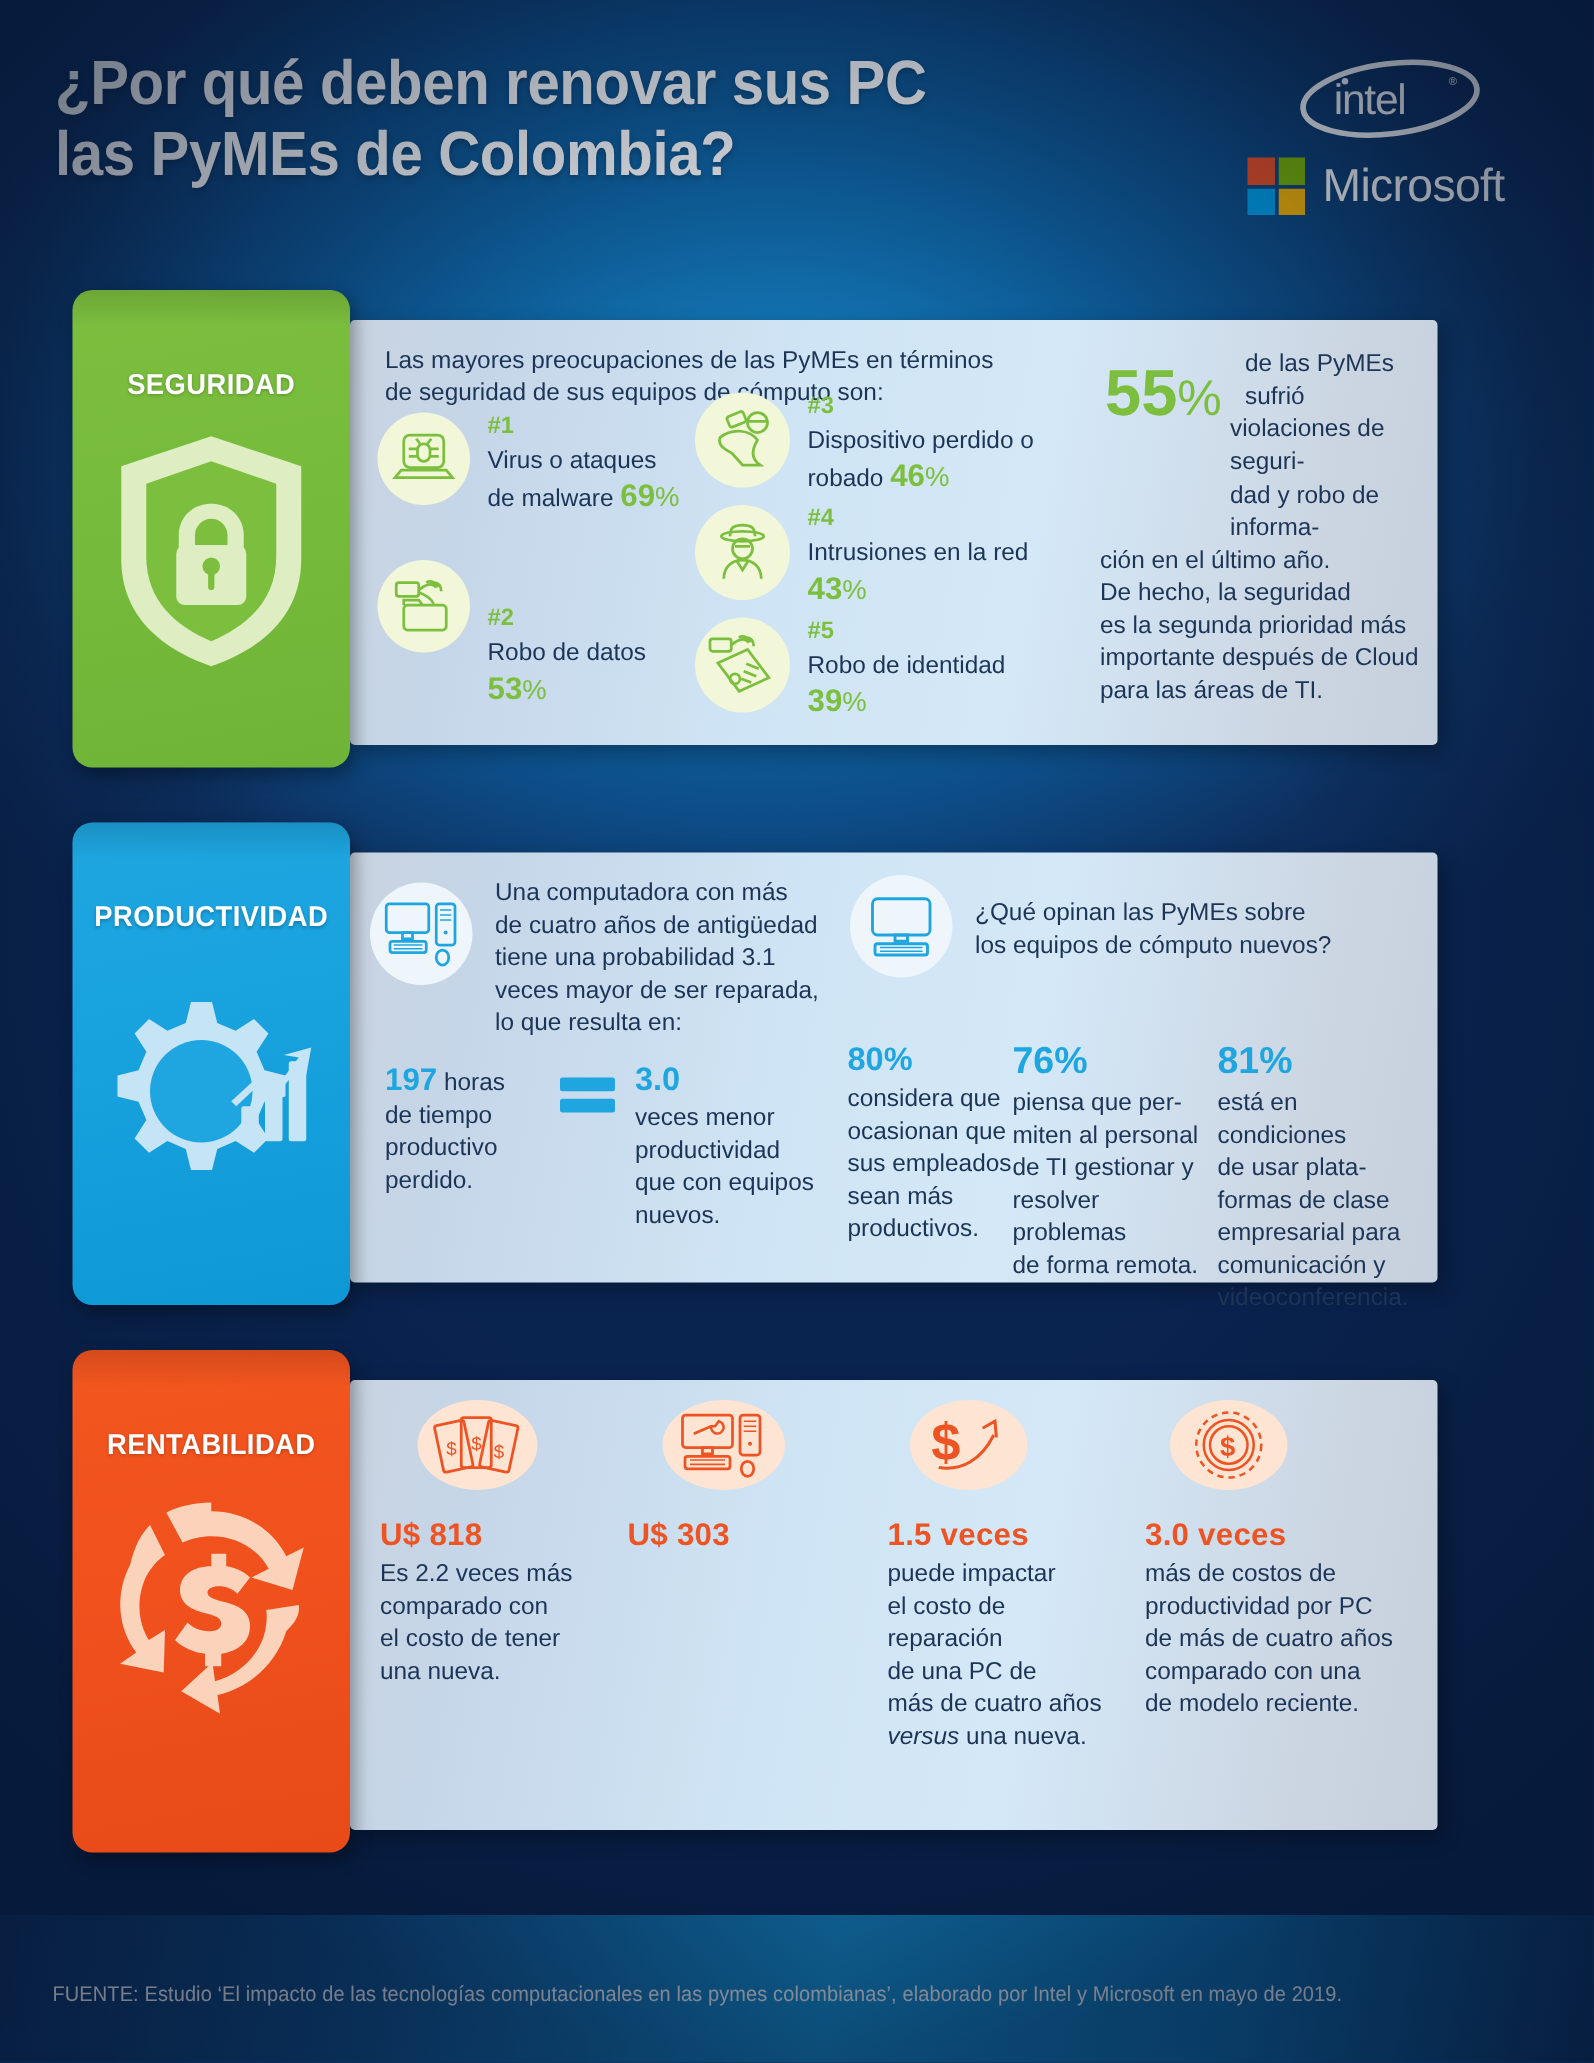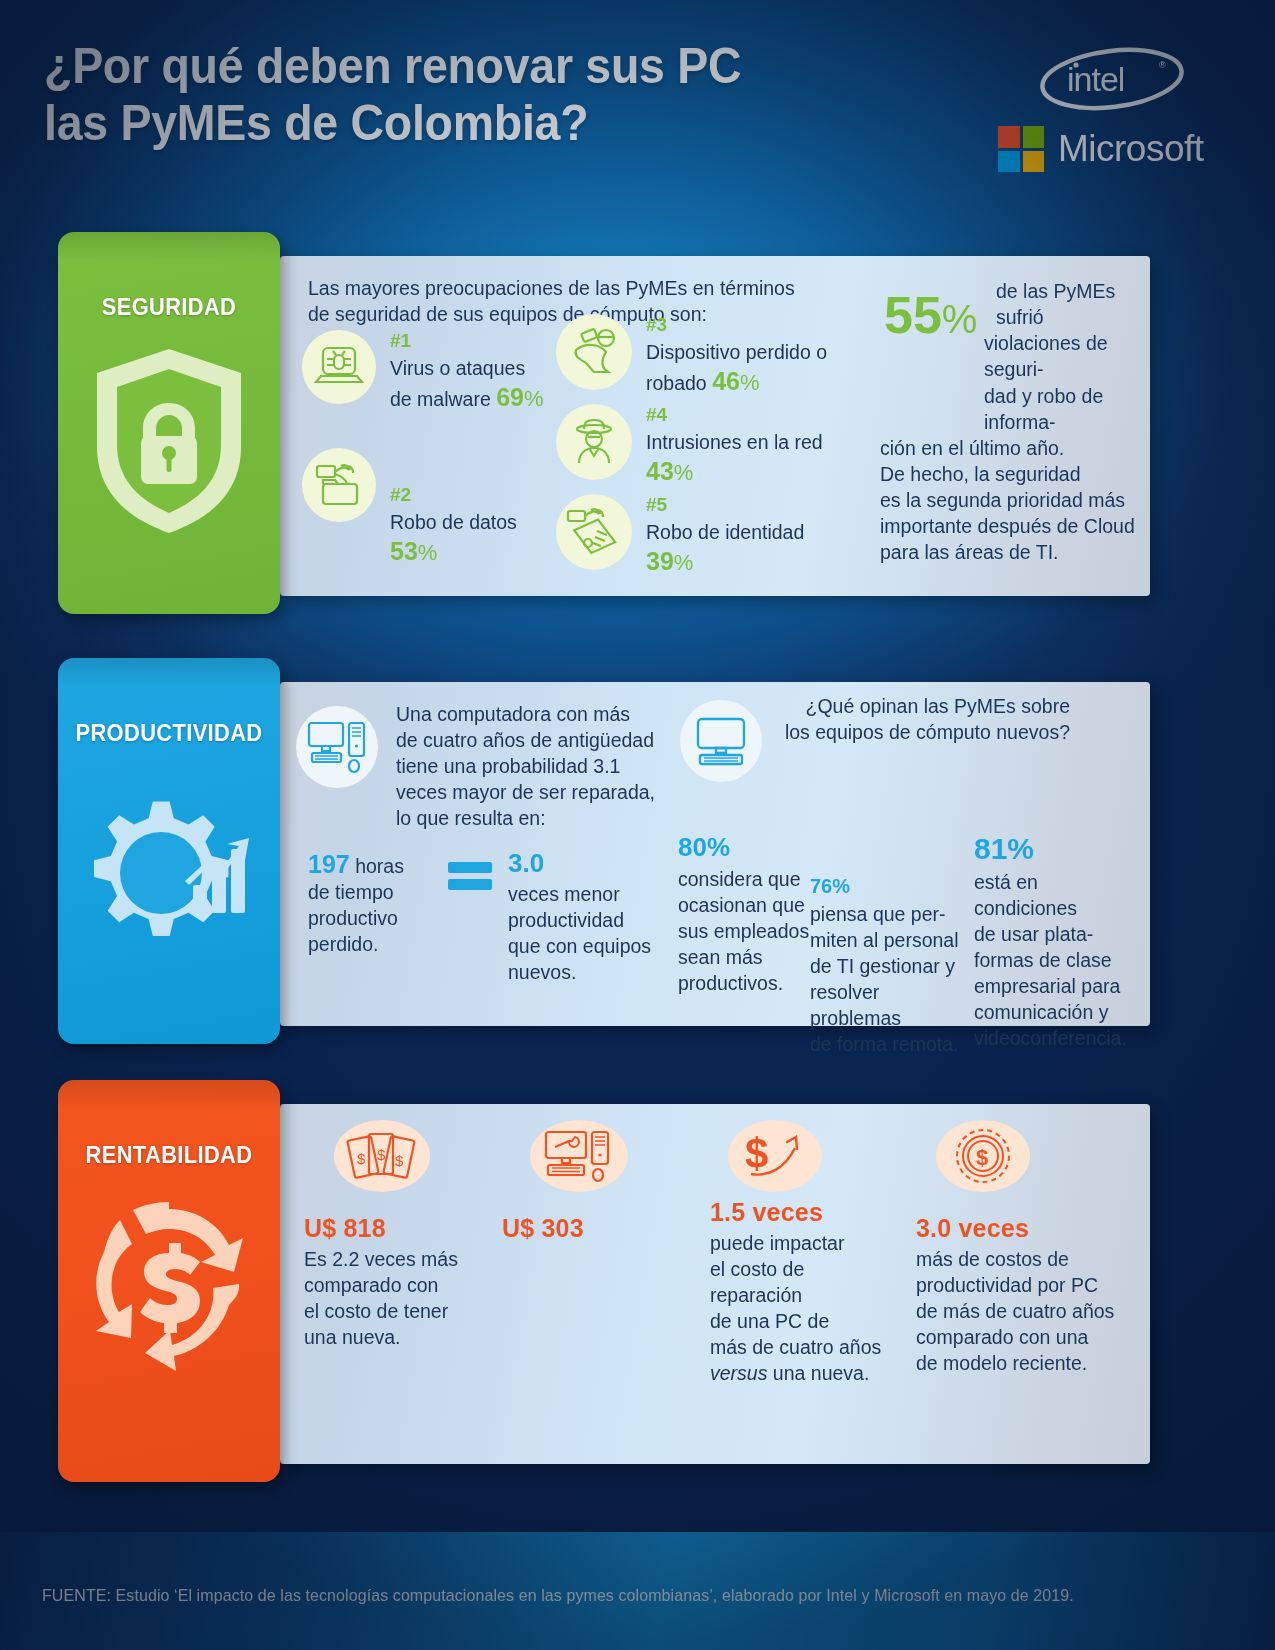--- a/index.html
+++ b/index.html
@@ -360,38 +360,38 @@
         </div>
 
         <div class="circ" style="position:absolute;left:400px;top:18px;width:82px;height:82px;background:#eef6fc;">
           <svg width="58" height="50" viewBox="0 0 58 50" fill="none" stroke="#1fa6e0" stroke-width="2.3">
             <rect x="6" y="3" width="46" height="29" rx="4"></rect>
             <path d="M24 32 h10 v5 h-10z"></path>
             <rect x="8" y="39" width="42" height="9" rx="2"></rect>
             <path d="M12 42 h34 M12 45 h34" stroke-width="1.3"></path>
           </svg>
         </div>
-        <div class="body-text" style="position:absolute;left:500px;top:12px;width:290px;text-align:right;">
+        <div class="body-text" style="position:absolute;left:500px;top:36px;width:290px;">
           <div>¿Qué opinan las PyMEs sobre</div>
           <div>los equipos de cómputo nuevos?</div>
         </div>
 
         <div style="position:absolute;left:398px;top:150px;width:132px;">
           <div class="blue-num" style="font-size:26px;">80%</div>
           <div class="body-text" style="margin-top:4px;">
             <div>considera que</div>
             <div>ocasionan que</div>
             <div>sus empleados</div>
             <div>sean más</div>
             <div>productivos.</div>
           </div>
         </div>
 
         <div style="position:absolute;left:530px;top:150px;width:152px;">
-          <div class="blue-num" style="font-size:20px;margin-top:43px;">76%</div>
+          <div class="blue-num" style="font-size:30px;">76%</div>
           <div class="body-text" style="margin-top:4px;">
             <div>piensa que per-</div>
             <div>miten al personal</div>
             <div>de TI gestionar y</div>
             <div>resolver problemas</div>
             <div>de forma remota.</div>
           </div>
         </div>
 
         <div style="position:absolute;left:694px;top:150px;width:170px;">
@@ -467,21 +467,21 @@
         </div>
 
         <div class="rcol" style="left:430px;top:16px;">
           <div class="circ circ-orange" style="width:94px;height:72px;margin-left:18px;border-radius:50%;">
             <svg width="72" height="52" viewBox="0 0 72 52" fill="none" stroke="#ee5423" stroke-width="2.4">
               <text x="6" y="38" font-size="42" font-weight="bold" fill="#ee5423" stroke="none" font-family="Liberation Sans, sans-serif">$</text>
               <path d="M12 44 c18 3 34 -6 44 -26"></path>
               <path d="M48 12 l9 -5 l1 12" stroke-linecap="round"></path>
             </svg>
           </div>
-          <div class="orange-num" style="margin-top:6px;">1.5 veces</div>
+          <div class="orange-num" style="margin-top:22px;">1.5 veces</div>
           <div class="rtxt">
             <div>puede impactar</div>
             <div>el costo de</div>
             <div>reparación</div>
             <div>de una PC de</div>
             <div>más de cuatro años</div>
             <div><span class="ib">versus</span><span> una nueva.</span></div>
           </div>
         </div>
 

